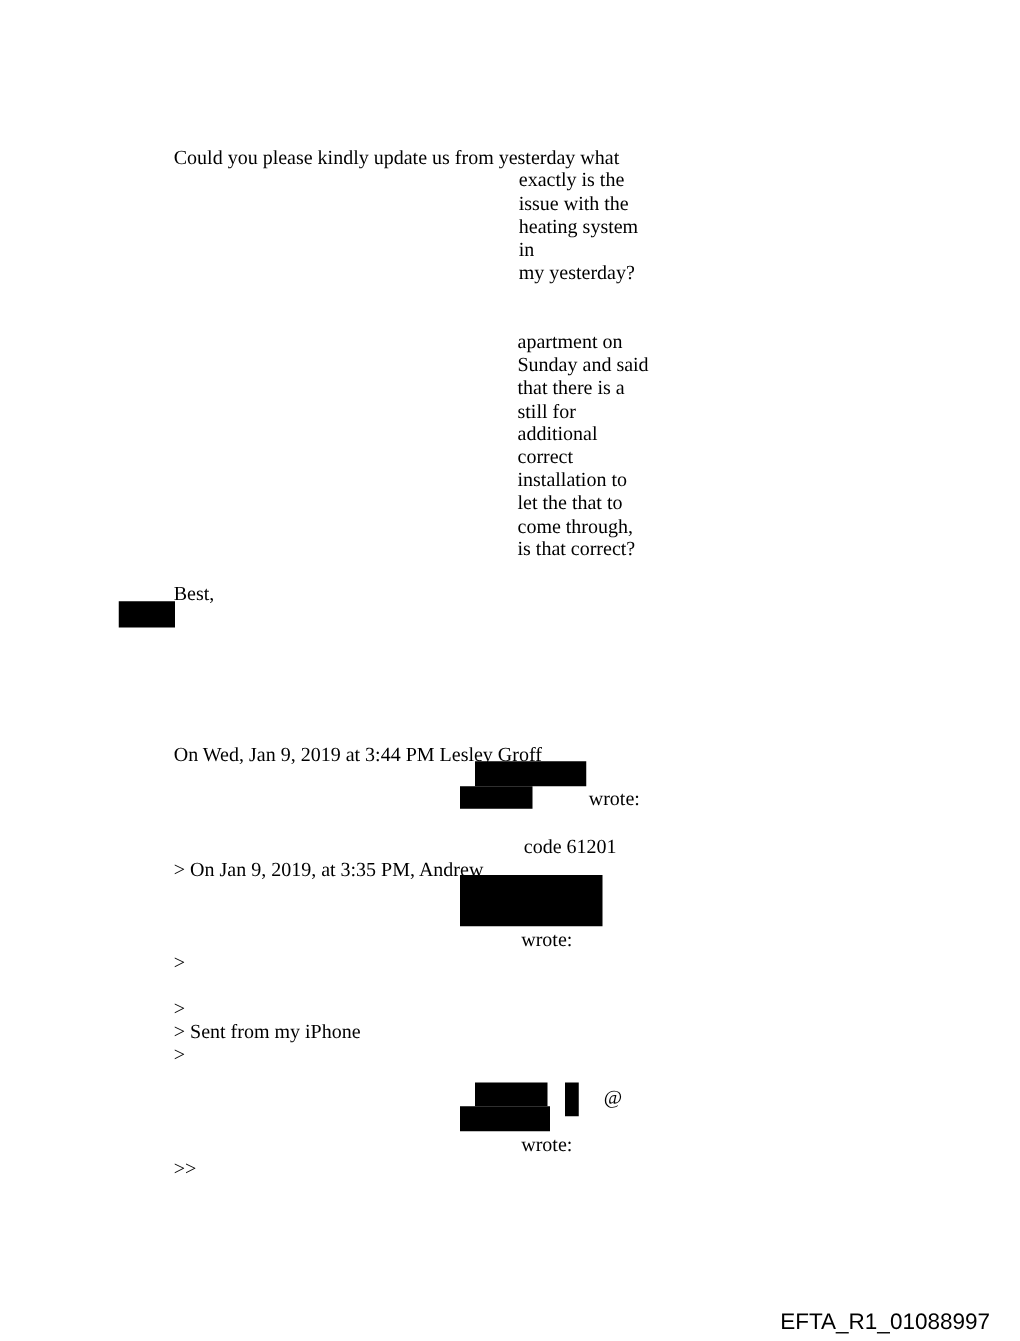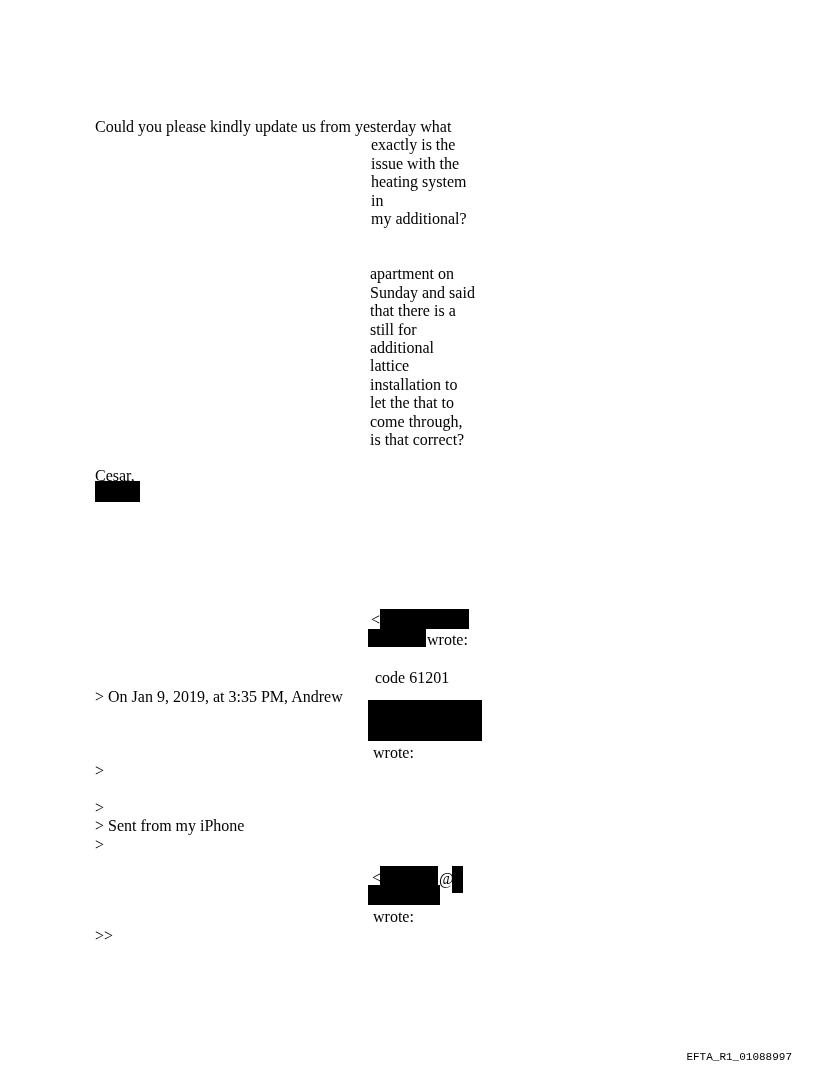--- a/index.html
+++ b/index.html
@@ -11,59 +11,61 @@
     background: #ffffff;
     font-family: "Liberation Serif", serif;
     font-size: 16px;
     color: #000000;
     overflow: hidden;
   }
   .ln {
     position: absolute;
     white-space: pre;
     line-height: 19px;
+    margin-left: 44px;
   }
   .redact {
     position: absolute;
     background: #000000;
   }
   .bates {
     position: absolute;
-    font-family: Liberation Mono, monospace;
-    font-size: 11px;
+    font-family: Liberation Sans, sans-serif;
+    font-size: 18px;
     line-height: 15px;
     white-space: pre;
   }
 </style>
 </head>
 <body>
 
 <div class="page">
 
   <div class="ln" style="left:95px;  top:117px">Could you please kindly update us from yesterday what</div>
   <div class="ln" style="left:371px; top:135px">exactly is the</div>
   <div class="ln" style="left:371px; top:154px">issue with the</div>
   <div class="ln" style="left:371px; top:172px">heating system</div>
   <div class="ln" style="left:371px; top:191px">in</div>
-  <div class="ln" style="left:371px; top:209px">my additional?</div>
+  <div class="ln" style="left:371px; top:209px">my yesterday?</div>
 
   <div class="ln" style="left:370px; top:264px">apartment on</div>
   <div class="ln" style="left:370px; top:283px">Sunday and said</div>
   <div class="ln" style="left:370px; top:301px">that there is a</div>
   <div class="ln" style="left:370px; top:320px">still for</div>
   <div class="ln" style="left:370px; top:338px">additional</div>
-  <div class="ln" style="left:370px; top:356px">lattice</div>
+  <div class="ln" style="left:370px; top:356px">correct</div>
   <div class="ln" style="left:370px; top:375px">installation to</div>
   <div class="ln" style="left:370px; top:393px">let the that to</div>
   <div class="ln" style="left:370px; top:412px">come through,</div>
   <div class="ln" style="left:370px; top:430px">is that correct?</div>
 
-  <div class="ln" style="left:95px; top:466px">Cesar,</div>
+  <div class="ln" style="left:95px; top:466px">Best,</div>
   <div class="redact" style="left:95px; top:481px; width:45px; height:21px"></div>
 
+  <div class="ln" style="left:95px;  top:595px">On Wed, Jan 9, 2019 at 3:44 PM Lesley Groff</div>
   <div class="ln" style="left:371px; top:610px">&lt;</div>
   <div class="redact" style="left:380px; top:609px; width:89px; height:20px"></div>
   <div class="redact" style="left:368px; top:629px; width:58px; height:18px"></div>
   <div class="ln" style="left:427px; top:630px">wrote:</div>
 
   <div class="ln" style="left:375px; top:668px">code 61201</div>
 
   <div class="ln" style="left:95px; top:687px">&gt; On Jan 9, 2019, at 3:35 PM, Andrew</div>
   <div class="redact" style="left:368px; top:700px; width:114px; height:41px"></div>
   <div class="ln" style="left:373px; top:743px">wrote:</div>

